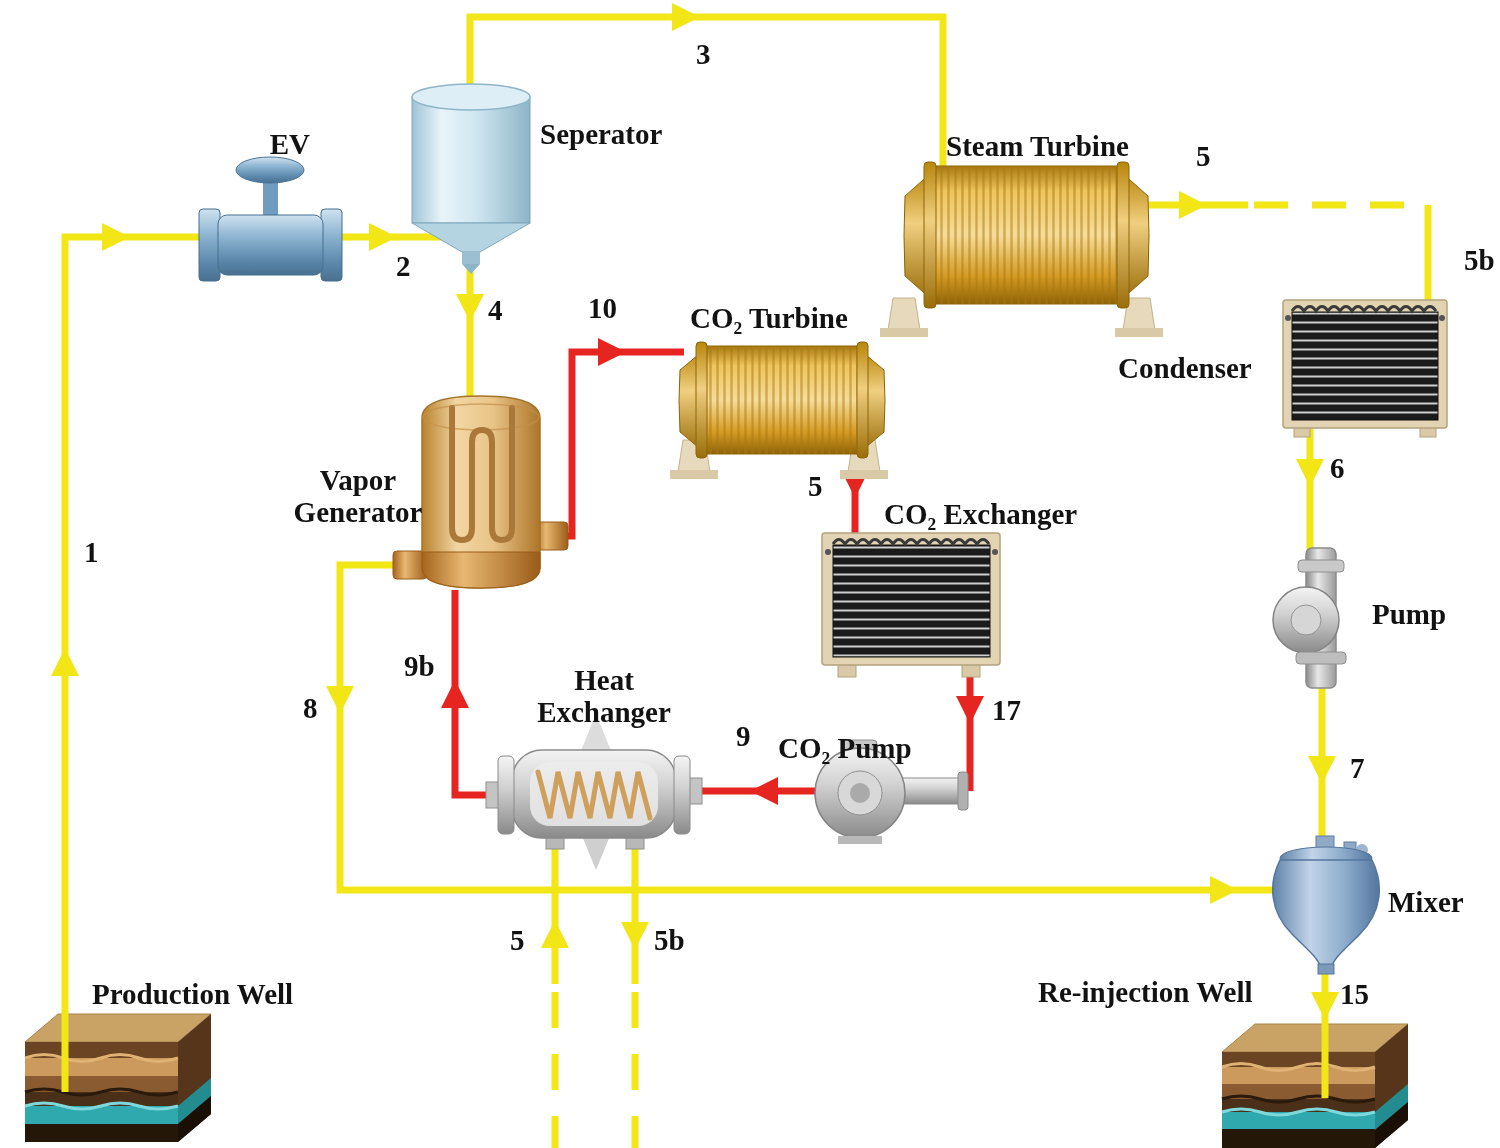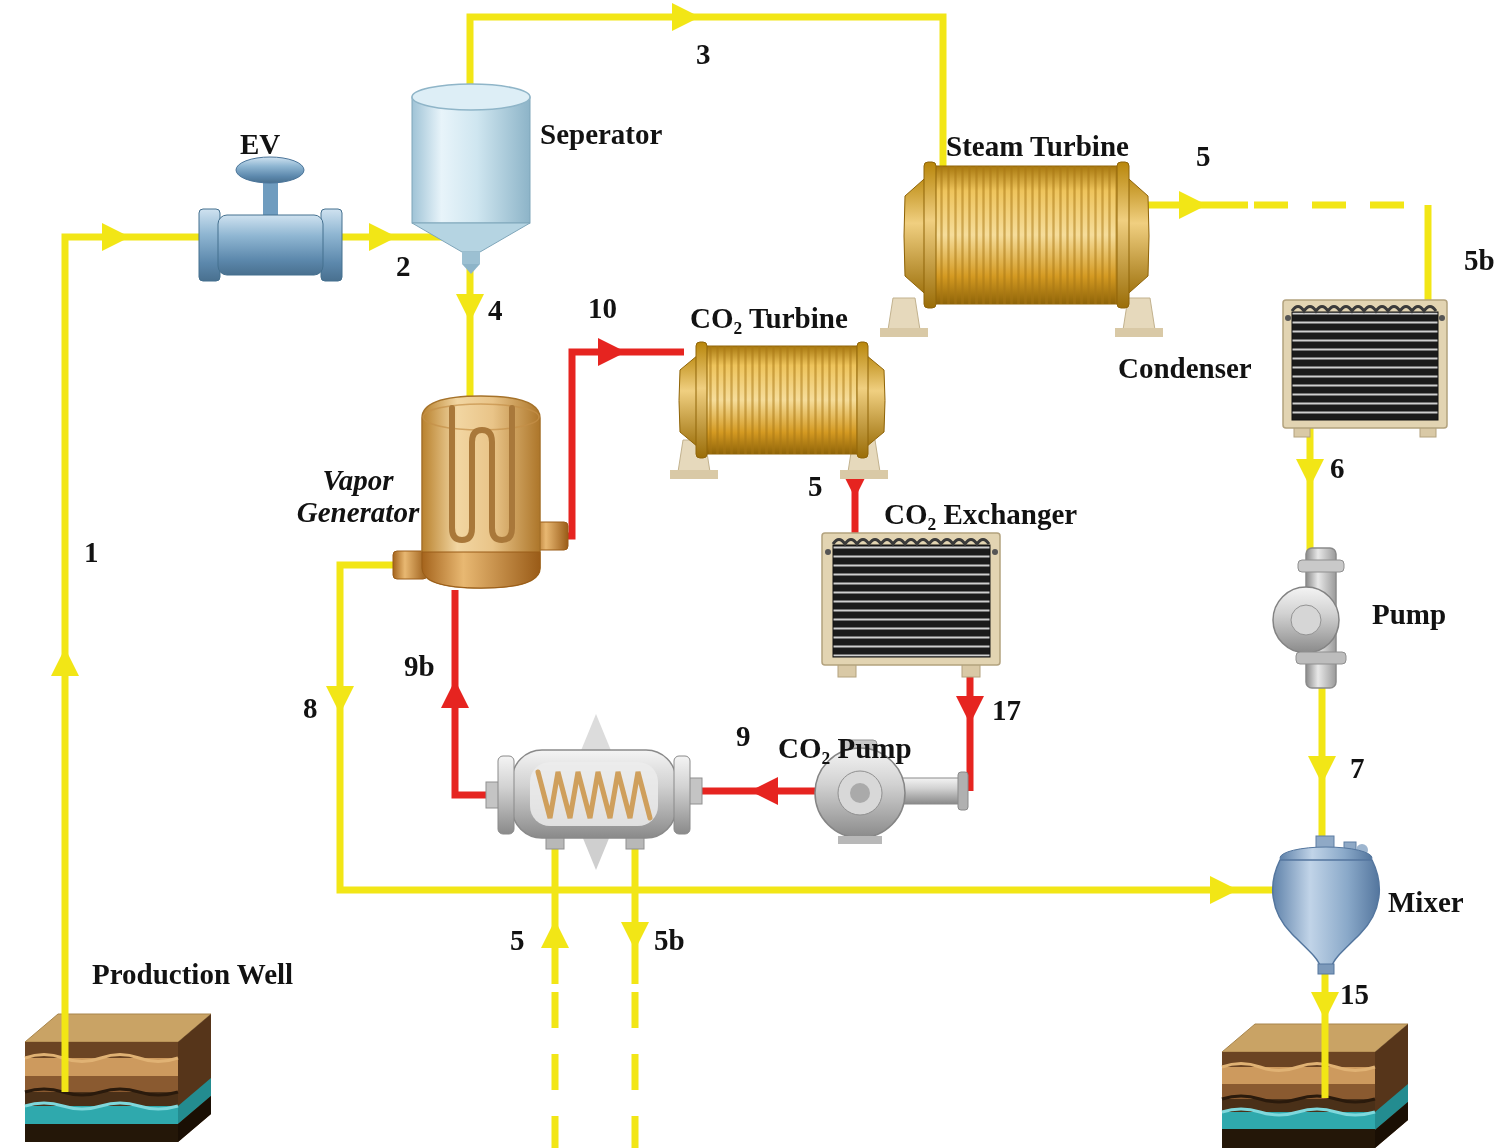--- a/index.html
+++ b/index.html
@@ -1,21 +1,21 @@
 <!DOCTYPE html>
 <html><head>
 <meta charset="utf-8">
 <style>
   html,body{margin:0;padding:0;background:#fff;}
   .canvas{position:relative;width:1500px;height:1148px;background:#ffffff;overflow:hidden;
           font-family:"Liberation Serif",serif;}
   .canvas svg{position:absolute;left:0;top:0;}
   .lbl{position:absolute;font-family:"Liberation Serif",serif;font-weight:700;
        font-size:29px;color:#121212;white-space:nowrap;line-height:1.12;}
-  .lbl.wrap{white-space:normal;text-align:center;font-style:italic;}
+  .lbl.wrap{white-space:normal;text-align:center;}
 </style>
 </head>
 <body>
 
 <div class="canvas">
 
 <svg width="1500" height="1148" viewBox="0 0 1500 1148">
 <defs>
   <linearGradient id="gBlue" x1="0" y1="0" x2="0" y2="1">
     <stop offset="0" stop-color="#cfe2f0"></stop>
@@ -264,31 +264,33 @@
 <g>
   <rect x="1316" y="836" width="18" height="14" fill="#8fa9c6" stroke="#5f7fa3"></rect>
   <rect x="1344" y="842" width="12" height="10" fill="#8fa9c6" stroke="#5f7fa3"></rect>
   <circle cx="1362" cy="850" r="6" fill="#9db5cf"></circle>
   <ellipse cx="1326" cy="858" rx="46" ry="11" fill="url(#gSteelBlue)" stroke="#54769e"></ellipse>
   <path d="M1280 860 C1268 884 1270 912 1292 934 C1308 950 1318 958 1320 966 L1332 966 C1334 958 1344 950 1360 934 C1382 912 1384 884 1372 860 Z" fill="url(#gSteelBlue)" stroke="#54769e" stroke-width="1.5"></path>
   <rect x="1318" y="964" width="16" height="10" fill="#7c99ba" stroke="#54769e"></rect>
 </g>
 </svg>
 
-<div class="lbl" style="left:240px;top:128px;width:70px;text-align:left">EV</div>
+<div class="lbl" style="left:240px;top:128px;width:70px;text-align:right">EV</div>
 <div class="lbl" style="left:540px;top:118px">Seperator</div>
 <div class="lbl" style="left:946px;top:130px">Steam Turbine</div>
 <div class="lbl" style="left:690px;top:302px">CO₂ Turbine</div>
 <div class="lbl" style="left:1118px;top:352px">Condenser</div>
 <div class="lbl wrap" style="left:278px;top:464px;width:160px">Vapor Generator</div>
 <div class="lbl" style="left:884px;top:498px">CO₂ Exchanger</div>
+<div class="lbl wrap" style="left:524px;top:664px;width:160px">Heat Exchanger</div>
 <div class="lbl" style="left:778px;top:732px">CO₂ Pump</div>
 <div class="lbl" style="left:1372px;top:598px">Pump</div>
 <div class="lbl" style="left:1388px;top:886px">Mixer</div>
-<div class="lbl" style="left:92px;top:958px">Production Well</div>
+<div class="lbl" style="left:92px;top:978px">Production Well</div>
+<div class="lbl" style="left:1038px;top:976px">Re-injection Well</div>
 
 <div class="lbl" style="left:84px;top:536px">1</div>
 <div class="lbl" style="left:396px;top:250px">2</div>
 <div class="lbl" style="left:696px;top:38px">3</div>
 <div class="lbl" style="left:488px;top:294px">4</div>
 <div class="lbl" style="left:1196px;top:140px">5</div>
 <div class="lbl" style="left:1464px;top:244px">5b</div>
 <div class="lbl" style="left:1330px;top:452px">6</div>
 <div class="lbl" style="left:1350px;top:752px">7</div>
 <div class="lbl" style="left:303px;top:692px">8</div>

